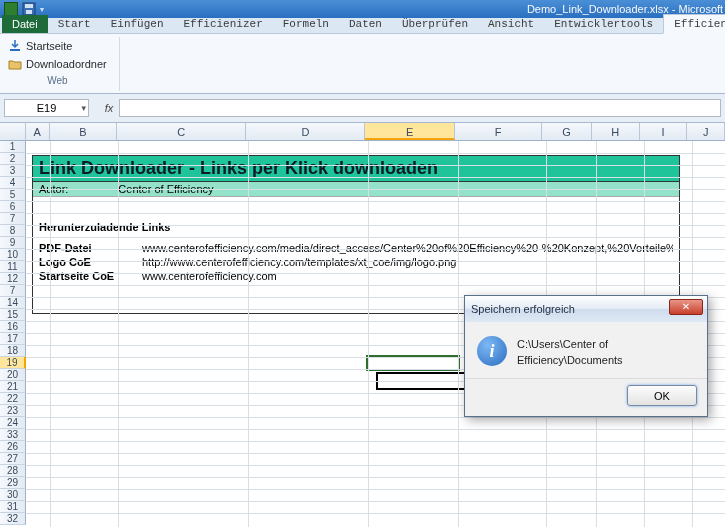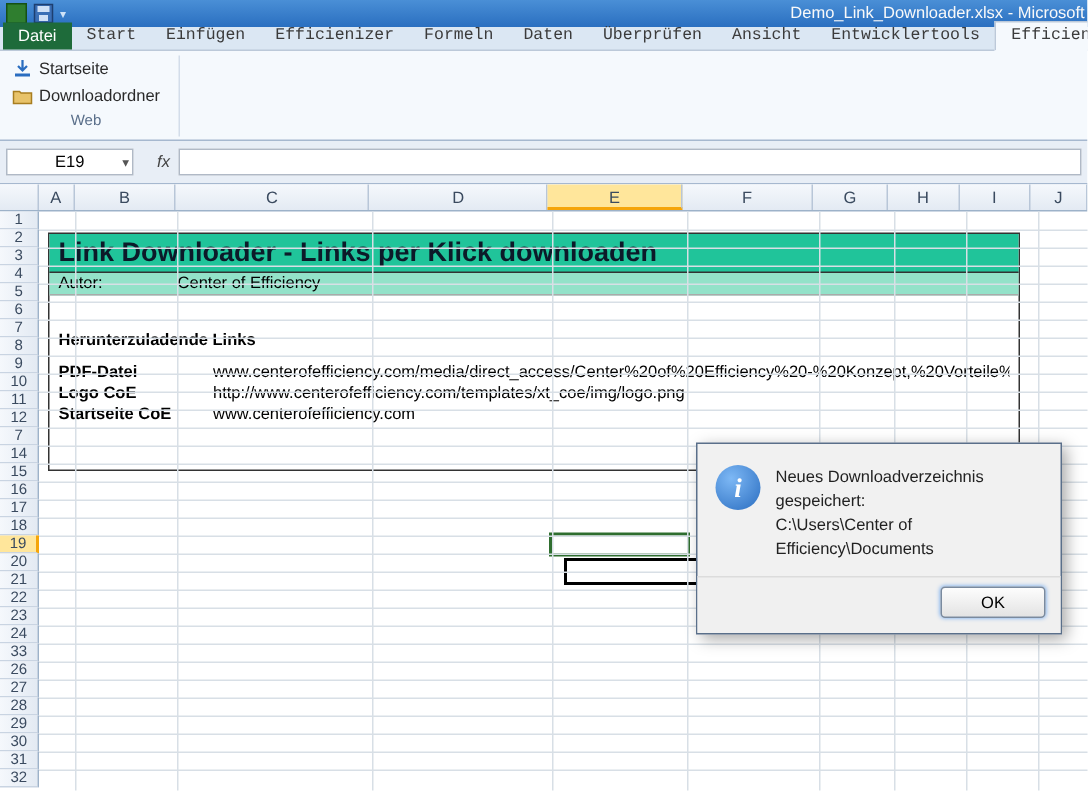--- a/index.html
+++ b/index.html
@@ -255,23 +255,28 @@
         <div class="gridline-h" style="top: 324px; left: 0px; height: 1px; width: 700px;"></div>
         <div class="gridline-h" style="top: 336px; left: 0px; height: 1px; width: 700px;"></div>
         <div class="gridline-h" style="top: 348px; left: 0px; height: 1px; width: 700px;"></div>
         <div class="gridline-h" style="top: 360px; left: 0px; height: 1px; width: 700px;"></div>
         <div class="gridline-h" style="top: 372px; left: 0px; height: 1px; width: 700px;"></div>
       </div>
   </div>
 </div>
 
 <div class="dialog">
+  <div class="dlg-title">
+    <span>Speichern erfolgreich</span>
+    <div class="dlg-close">
+      <span>✕</span>
+    </div>
+  </div>
   <div class="dlg-body">
     <div class="dlg-icon">i</div>
     <div class="dlg-text">
-      <div>Neues Downloadverzeichnis gespeichert:</div>
       <div>C:\Users\Center of Efficiency\Documents</div>
     </div>
   </div>
   <div class="dlg-btns">
     <button class="dlg-btn">OK</button>
   </div>
 </div>
 
 </body></html>

